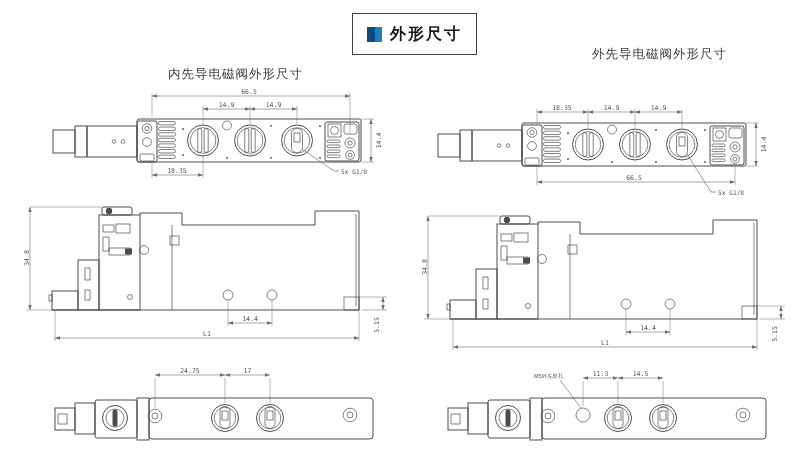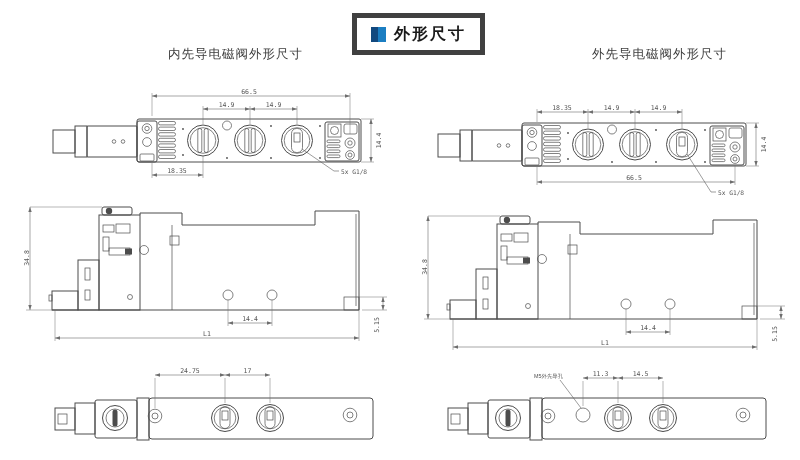--- a/index.html
+++ b/index.html
@@ -2,34 +2,34 @@
 <html><head>
 <meta charset="utf-8">
 <style>
   html,body{margin:0;padding:0;}
   body{
     width:800px;height:460px;position:relative;background:#ffffff;
     font-family:"Liberation Sans",sans-serif;overflow:hidden;
   }
   .legend-box{
     position:absolute;left:352px;top:13px;height:42px;box-sizing:border-box;
-    border:5px solid #404040;background:#fff;display:flex;align-items:center;
+    border:1px solid #404040;background:#fff;display:flex;align-items:center;
     gap:8px;padding:0 14px;
   }
   .legend-icon{
     width:15px;height:15px;flex:0 0 auto;
     background:linear-gradient(90deg,#11497f 50%,#1b7ec2 50%);
   }
   .legend-title{
     font-size:16px;font-weight:700;color:#1a1a1a;letter-spacing:2px;white-space:nowrap;
   }
   .col-heading{
     position:absolute;top:46px;font-size:12.5px;color:#3c3c3c;letter-spacing:1px;white-space:nowrap;
   }
-  .col-heading.left{left:168px;}
+  .col-heading.left{left:168px;margin-top:20px;}
   .col-heading.right{left:548px;margin-left:44px;}
   svg.drawings{position:absolute;left:0;top:0;}
   .ln{fill:none;stroke:#4c4c4c;stroke-width:1;}
   .tn{fill:none;stroke:#4c4c4c;stroke-width:.7;}
   .fl{fill:#4c4c4c;stroke:none;}
   .dm{fill:none;stroke:#6d6d6d;stroke-width:.6;marker-start:url(#arr);marker-end:url(#arr);}
   .ex{fill:none;stroke:#6d6d6d;stroke-width:.5;}
   .ld{fill:none;stroke:#5a5a5a;stroke-width:.6;}
   .dt{font-family:"DejaVu Sans Mono","Liberation Sans",monospace;font-size:6.5px;fill:#555;text-anchor:middle;}
   .dts{font-family:"DejaVu Sans Mono","Liberation Sans",monospace;font-size:6.2px;fill:#555;text-anchor:start;}

